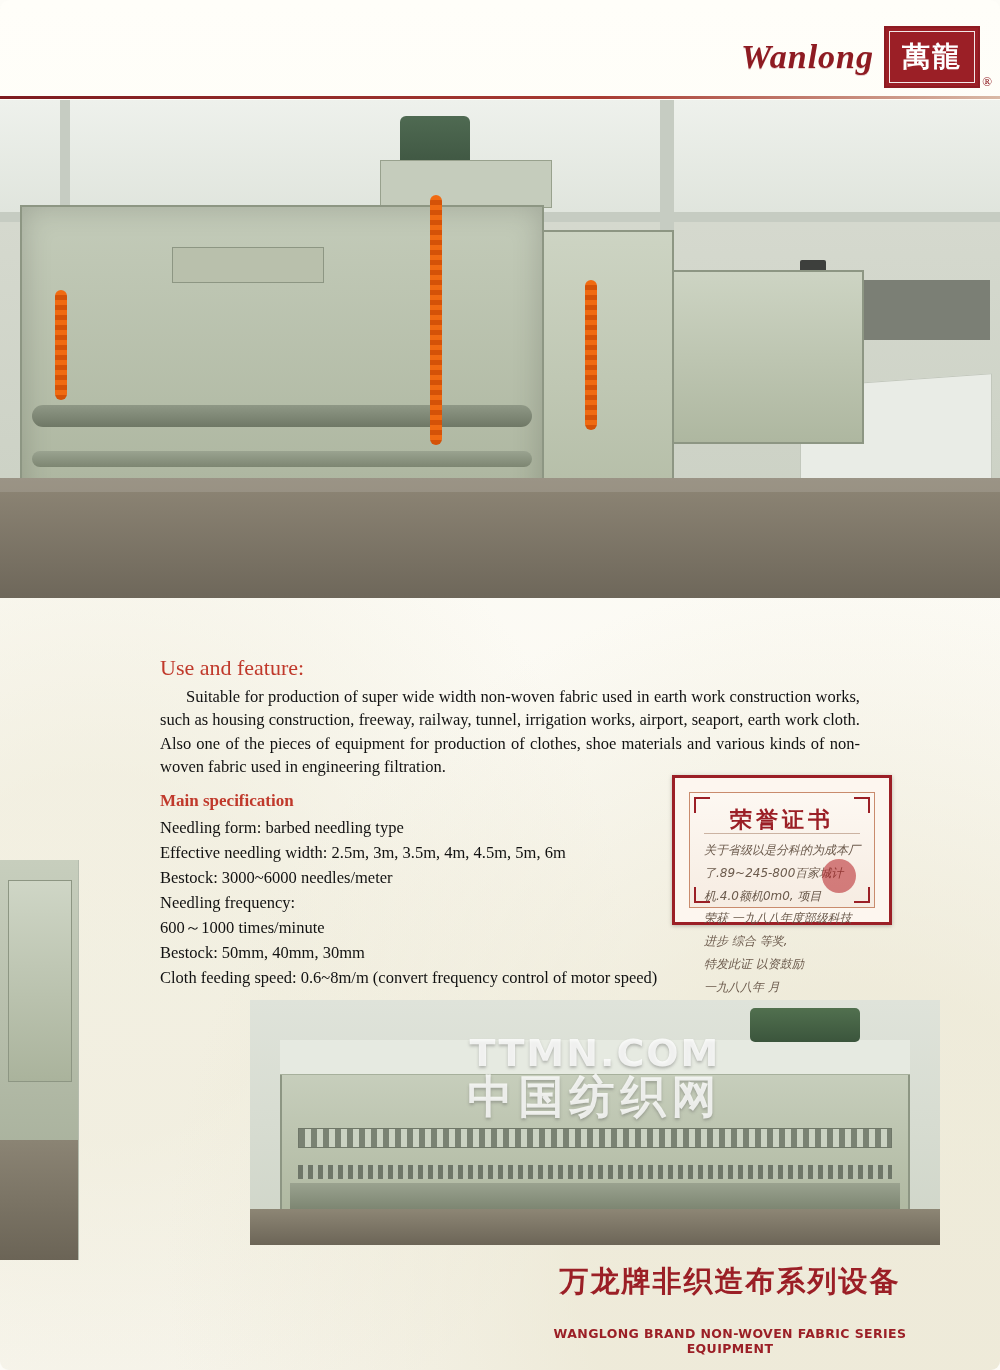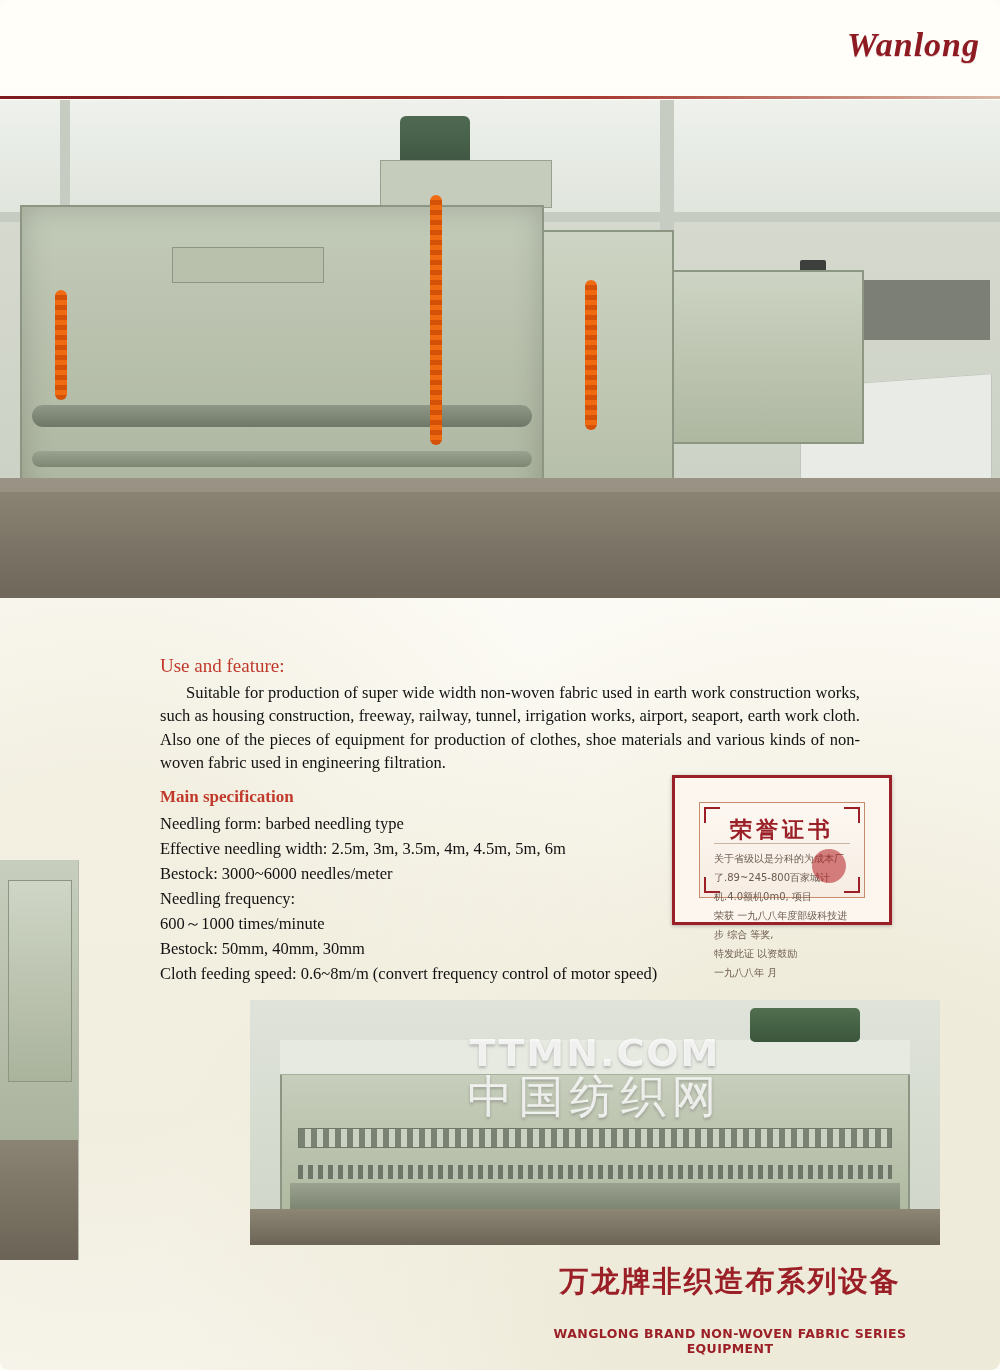--- a/index.html
+++ b/index.html
@@ -146,56 +146,57 @@
   .side-photo .floor2{
     position:absolute;left:0;bottom:0;width:100%;height:120px;
     background:linear-gradient(#8b8474,#6b6456);
   }
 
   
   .content{
     position:absolute;left:160px;top:655px;width:700px;
   }
   .sec-title{
-    color:#c0392b;font-size:19px;margin:0 0 4px 0;font-weight:normal;
+    color:#c0392b;font-size:22px;margin:0 0 4px 0;font-weight:normal;
   }
   .para{
     font-size:16.5px;line-height:1.42;text-align:justify;margin:0 0 12px 0;
     text-indent:26px;
   }
   .spec-title{
     color:#c0392b;font-size:17px;margin:2px 0 4px 0;
   }
   .spec-list{list-style:none;margin:0;padding:0;}
   .spec-list li{font-size:16.5px;line-height:1.52;}
 
   
   .cert{
     position:absolute;left:672px;top:775px;width:220px;height:150px;
     background:#fdf6ef;
     border:3px solid #9b1f26;
     box-shadow:0 1px 4px rgba(0,0,0,.25);
-    padding:24px;box-sizing:border-box;
+    padding:14px;box-sizing:border-box;
   }
   .cert .inner{
     width:100%;height:100%;border:1px solid #c98b6d;box-sizing:border-box;
     position:relative;background:linear-gradient(#fdf8f2,#f6ece2);
   }
   .cert .ctitle{
     position:absolute;left:0;right:0;top:12px;text-align:center;
     font-size:22px;color:#9b1f26;letter-spacing:4px;font-weight:bold;
     font-family:"DejaVu Sans", sans-serif;
   }
   .cert .cline{
     position:absolute;left:14px;right:14px;height:1px;background:#cbb3a2;
   }
   .cert .ctext{
     position:absolute;left:14px;right:14px;top:46px;
-    font-size:10px;color:#6b5a4c;line-height:1.9;
-    font-family:"DejaVu Sans", sans-serif;
+    font-size:12px;color:#6b5a4c;line-height:1.9;
+    font-family:"DejaVu Sans", sans-serif;
+    font-style:italic;
   }
   .cert .seal{
     position:absolute;right:18px;bottom:14px;width:34px;height:34px;border-radius:50%;
     background:rgba(180,30,35,.55);
   }
   .cert .corner{
     position:absolute;width:14px;height:14px;border:2px solid #9b1f26;
   }
 
   
@@ -240,21 +241,21 @@
     pointer-events:none;
   }
   .wm1{
     font-family:"DejaVu Sans", sans-serif;
     font-size:38px;font-weight:bold;color:rgba(255,255,255,.80);
     letter-spacing:2px;line-height:1;
     text-shadow:0 2px 3px rgba(80,80,80,.35);
   }
   .wm2{
     font-family:"DejaVu Sans", sans-serif;
-    font-size:45px;font-weight:normal;color:rgba(255,255,255,.80);
+    font-size:45px;font-weight:bold;color:rgba(255,255,255,.80);
     letter-spacing:6px;line-height:1.1;
     text-shadow:0 2px 3px rgba(80,80,80,.35);
   }
 
   
   .footer{
     position:absolute;right:60px;top:1262px;text-align:center;width:420px;
   }
   .f-cn{
     font-family:"DejaVu Sans", sans-serif;
@@ -267,20 +268,24 @@
   }
 </style>
 </head>
 <body>
 
 <div class="page">
 
   <div class="header">
     <div class="logo-wrap">
       <div class="logo-word">Wanlong</div>
+      <div class="logo-badge">
+        <span>萬龍</span>
+        <i class="logo-reg">®</i>
+      </div>
     </div>
     <div class="rule"></div>
   </div>
 
   <div class="hero">
     <div class="ceiling"></div>
     <div class="beam" style="left:0;top:112px;width:1000px;height:10px;"></div>
     <div class="beam" style="left:60px;top:0;width:10px;height:120px;"></div>
     <div class="beam" style="left:660px;top:0;width:14px;height:300px;"></div>
     <div class="lamp" style="left:80px;top:128px;"></div>

